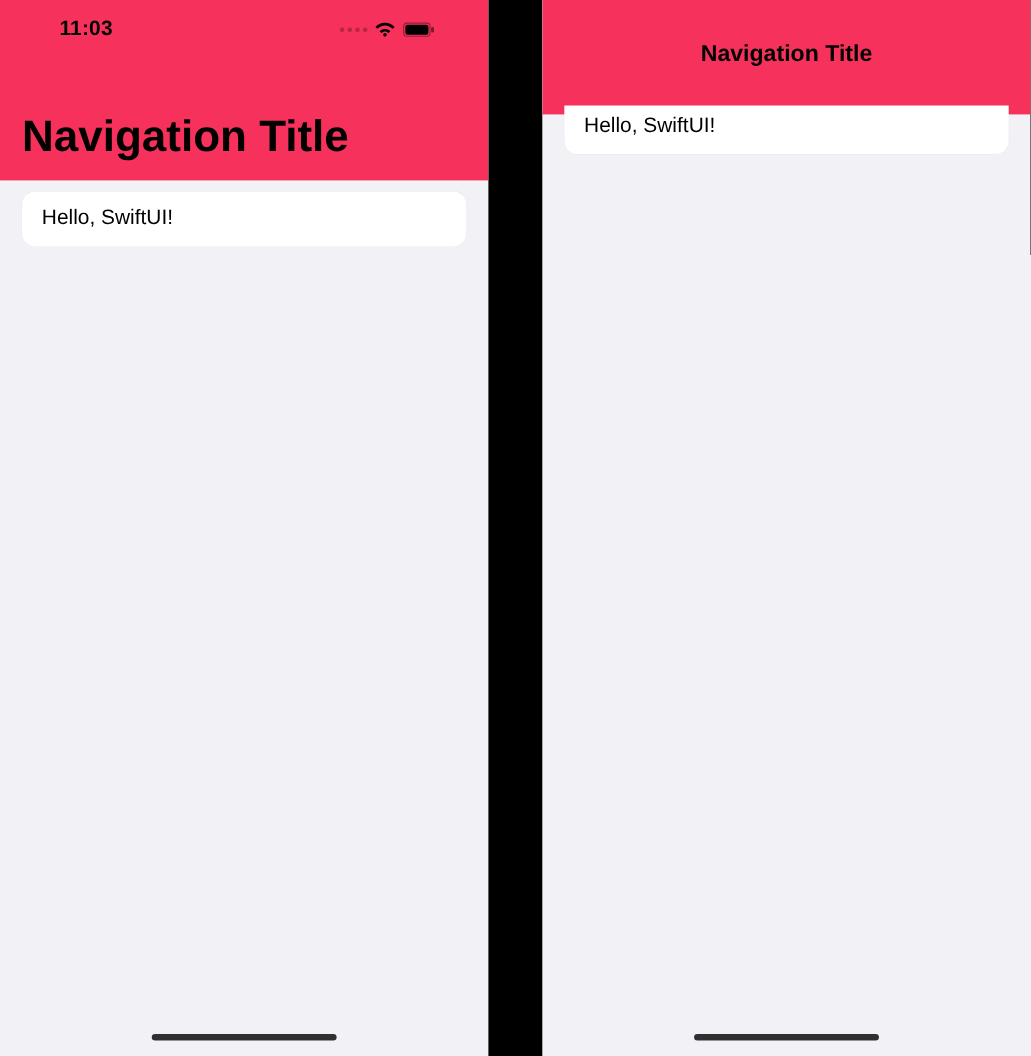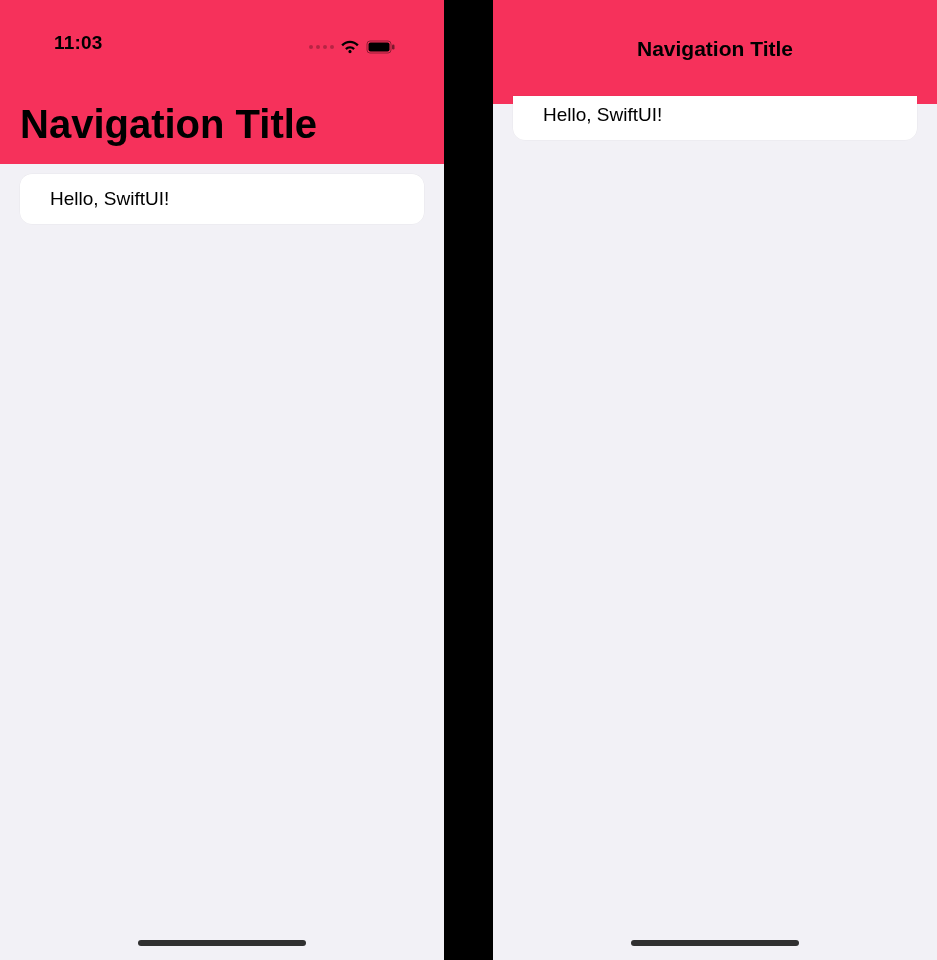--- a/index.html
+++ b/index.html
@@ -21,21 +21,21 @@
     overflow: hidden;
     flex: 0 0 444px;
   }
   .phone.left  { margin-left: 0; }
   .phone.right { margin-left: 49px; }
 
   
   .status-bar {
     height: 54px;
     display: flex;
-    align-items: flex-end;
+    align-items: center;
     justify-content: space-between;
     padding: 0 28px 0 34px;
     font-size: 19px;
     font-weight: 600;
     letter-spacing: 0.2px;
   }
   .status-right { display: flex; align-items: center; gap: 6px; }
   .cell-dots { display: flex; gap: 3px; align-items: flex-end; opacity: .25; }
   .cell-dots .d { width: 4px; height: 4px; border-radius: 50%; background:#000; }
   .wifi-icon svg { display:block; }
@@ -74,21 +74,21 @@
     font-weight: 600;
   }
 
   
   .content {
     padding: 10px 20px 0 20px;
   }
   .list-card {
     background: #fff;
     border-radius: 12px;
-    padding: 14px 30px;
+    padding: 14px 18px;
     font-size: 19px;
     box-shadow: 0 0 0 0.5px rgba(0,0,0,.04);
   }
 
   
   .right .peek-wrap { position: relative; }
   .right .list-card.peek {
     position: absolute;
     left: 20px; right: 20px;
     top: -8px;

